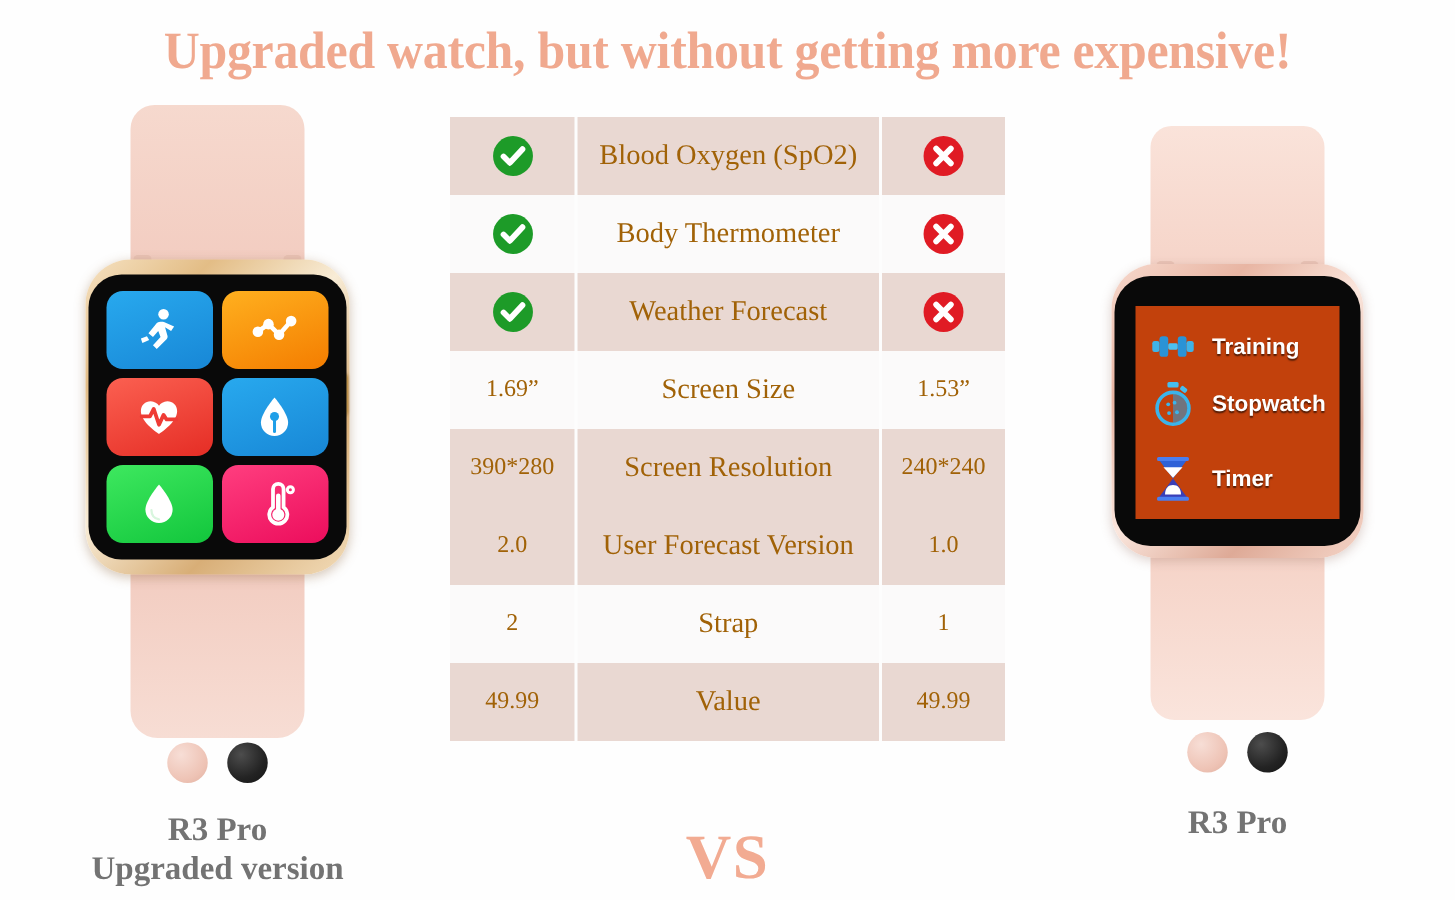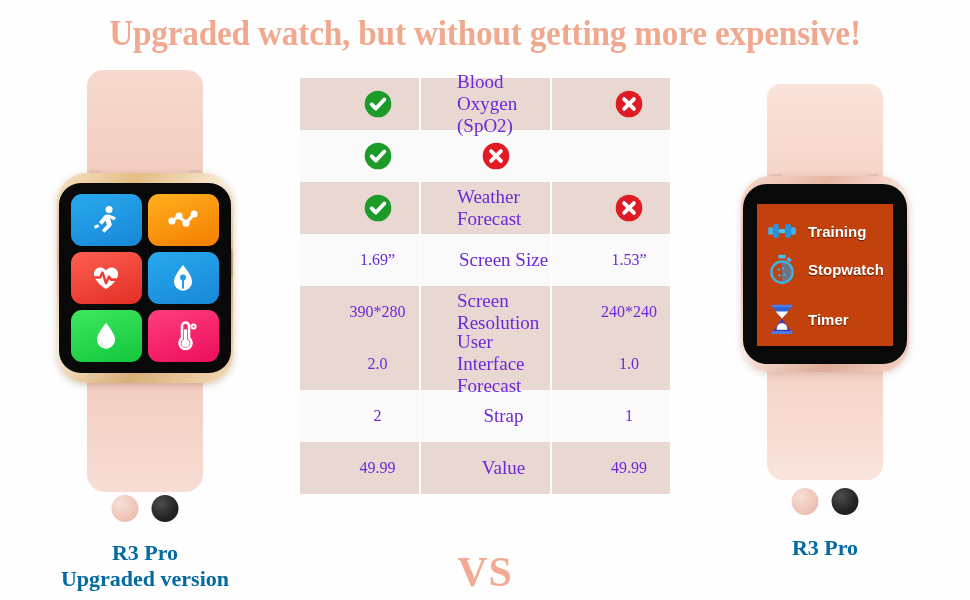--- a/index.html
+++ b/index.html
@@ -82,38 +82,38 @@
   
   .swatches{position:absolute;left:50%;transform:translateX(-50%);
             display:flex;gap:13px;}
   .dot{width:27px;height:27px;border-radius:50%;}
   .dot.blush{background:radial-gradient(circle at 34% 30%,#f7ded6,#eec3b5 65%,#e0b0a0);}
   .dot.black{background:radial-gradient(circle at 34% 30%,#4d4d4d,#232323 60%,#141414);}
 
   .caption{
     position:absolute;left:0;width:100%;text-align:center;
     font-family:"Liberation Serif",serif;font-weight:700;
-    color:#0369a1;font-size:22px;line-height:26px;
+    color:#737373;font-size:22px;line-height:26px;
   }
 
   
   .vs{
     position:absolute;left:300px;width:370px;top:548px;
     text-align:center;
     font-family:"Liberation Serif",serif;font-weight:700;
     font-size:42px;color:#f2ab92;letter-spacing:1px;
   }
 
   
   .table{position:absolute;left:300px;top:78px;width:370px;}
   .row{display:flex;align-items:stretch;height:52px;}
   .row.pink{background:#e9d8d2;}
   .row.white{background:#fbfafa;}
   .cell{display:flex;align-items:center;justify-content:center;
-        font-family:"Liberation Serif",serif;color:#6d28d9;padding-left:36px;}
+        font-family:"Liberation Serif",serif;color:#a16207;}
   .c-left{width:83px;flex:none;font-size:16px;}
   .c-mid{flex:1;border-left:2px solid #fdfdfd;border-right:2px solid #fdfdfd;
          font-size:19px;}
   .c-right{width:82px;flex:none;font-size:16px;}
 
   .mark{width:28px;height:28px;border-radius:50%;display:block;}
   .mark svg{width:100%;height:100%;display:block;}
 </style>
 </head>
 <body>
@@ -309,20 +309,23 @@
       </div>
       <div class="row white">
         <div class="cell c-left">
           <span class="mark">
             <svg viewBox="0 0 40 40" aria-hidden="true">
               <circle cx="20" cy="20" r="19" fill="#1d9b28"></circle>
               <path d="M11 20.5l6 6 12-13" stroke="#fff" stroke-width="5.5" fill="none" stroke-linecap="round" stroke-linejoin="round"></path>
             </svg>
           </span>
         </div>
+        <div class="cell c-mid">
+          <span>Body Thermometer</span>
+        </div>
         <div class="cell c-right">
           <span class="mark">
             <svg viewBox="0 0 40 40" aria-hidden="true">
               <circle cx="20" cy="20" r="19" fill="#e01b24"></circle>
               <path d="M13 13l14 14M27 13L13 27" stroke="#fff" stroke-width="5.5" stroke-linecap="round"></path>
             </svg>
           </span>
         </div>
       </div>
       <div class="row pink">
@@ -366,21 +369,21 @@
         </div>
         <div class="cell c-right">
           <span>240*240</span>
         </div>
       </div>
       <div class="row pink">
         <div class="cell c-left">
           <span>2.0</span>
         </div>
         <div class="cell c-mid">
-          <span>User Interface Forecast</span>
+          <span>User Forecast Version</span>
         </div>
         <div class="cell c-right">
           <span>1.0</span>
         </div>
       </div>
       <div class="row white">
         <div class="cell c-left">
           <span>2</span>
         </div>
         <div class="cell c-mid">

